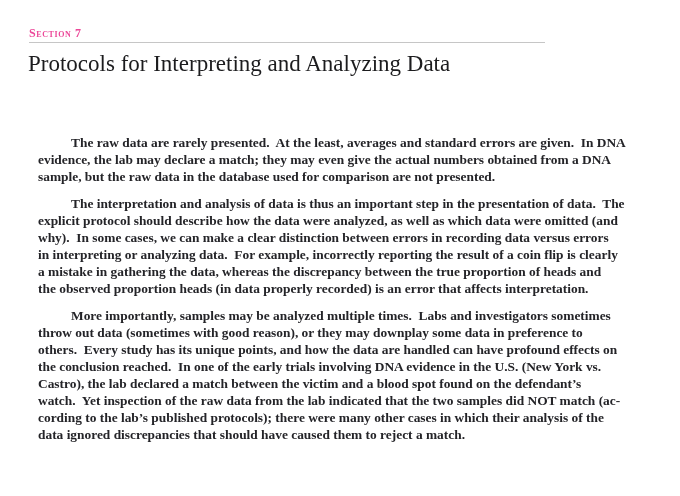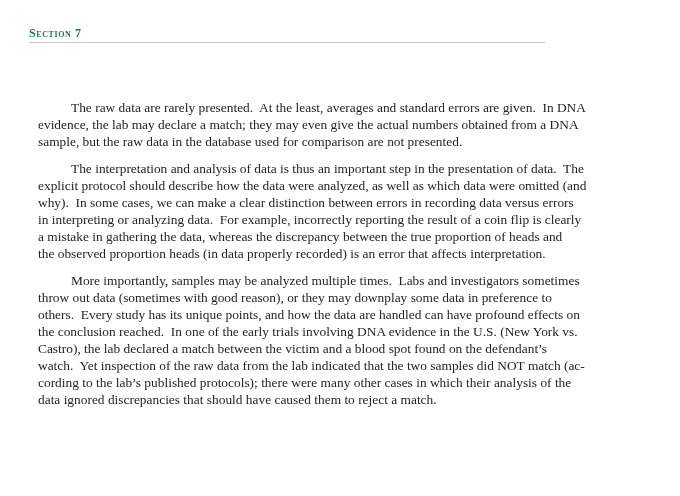--- a/index.html
+++ b/index.html
@@ -18,21 +18,21 @@
     background: #ffffff;
   }
   .kicker {
     margin: 27px 0 0 29px;
     font-family: "Liberation Serif", serif;
     font-variant: small-caps;
     font-weight: 600;
     font-size: 12px;
     line-height: 13px;
     letter-spacing: 0.6px;
-    color: #15803d;
+    color: #ec4899;
   }
   .rule {
     margin: 2px 0 0 29px;
     width: 516px;
     height: 0;
     border-top: 1px solid #c6c6c6;
   }
   .title {
     margin: 7px 0 0 28px;
     font-family: "Liberation Serif", serif;
@@ -45,31 +45,33 @@
     margin: 56px 0 0 38px;
     width: 630px;
     font-size: 13.4px;
     line-height: 17px;
     color: #242428;
   }
   .para {
     white-space: pre;
     text-indent: 33px;
     margin-bottom: 10px;
+    font-weight: bold;
   }
 </style>
 </head>
 <body>
 
 <div class="page">
 
   <div class="kicker">Section 7</div>
 
   <div class="rule"></div>
 
+  <h1 class="title">Protocols for Interpreting and Analyzing Data</h1>
 
   <div class="content">
     <div class="para">The raw data are rarely presented.  At the least, averages and standard errors are given.  In DNA
 evidence, the lab may declare a match; they may even give the actual numbers obtained from a DNA
 sample, but the raw data in the database used for comparison are not presented.</div>
     <div class="para">The interpretation and analysis of data is thus an important step in the presentation of data.  The
 explicit protocol should describe how the data were analyzed, as well as which data were omitted (and
 why).  In some cases, we can make a clear distinction between errors in recording data versus errors
 in interpreting or analyzing data.  For example, incorrectly reporting the result of a coin flip is clearly
 a mistake in gathering the data, whereas the discrepancy between the true proportion of heads and

